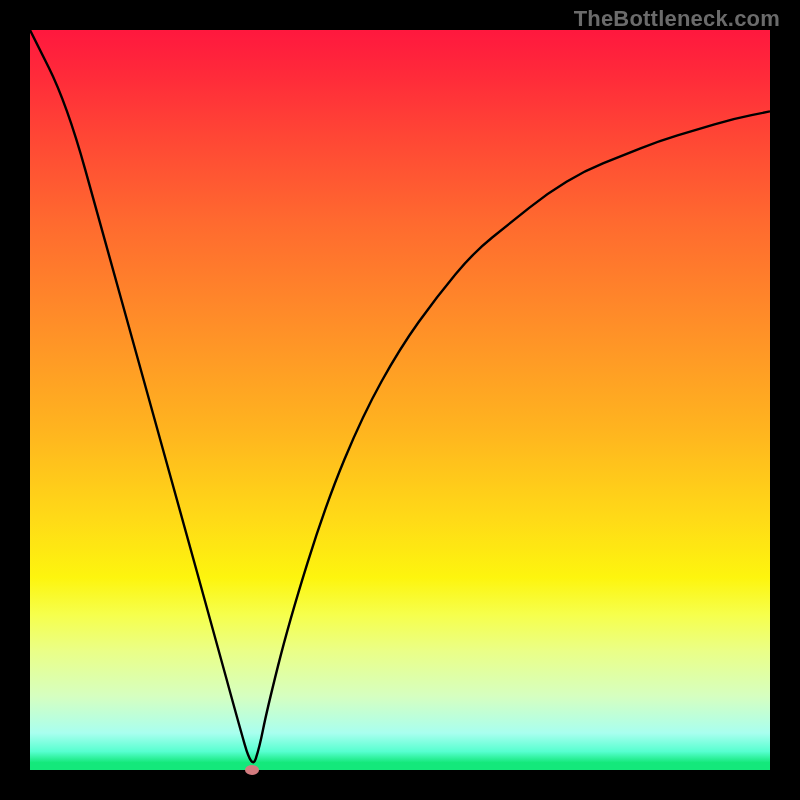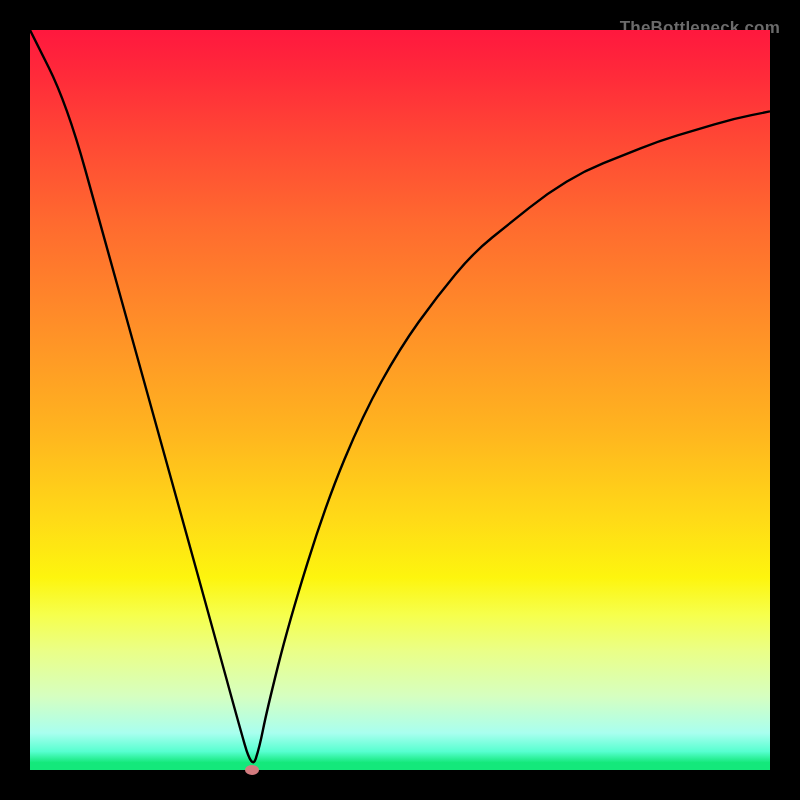--- a/index.html
+++ b/index.html
@@ -36,24 +36,24 @@
       #eaff88 84%,
       #d6ffc0 90%,
       #a9ffef 95%,
       #57ffd0 97.5%,
       #14e87b 99%,
       #14e87b 100%
     );
   }
   .watermark {
     position: absolute;
-    top: 18px;
+    top: 6px;
     right: 20px;
     color: #6b6b6b;
-    font-size: 17px;
+    font-size: 22px;
     font-weight: 600;
     letter-spacing: 0.2px;
   }
   svg.curve {
     position: absolute;
     left: 0;
     top: 0;
     width: 740px;
     height: 740px;
   }

